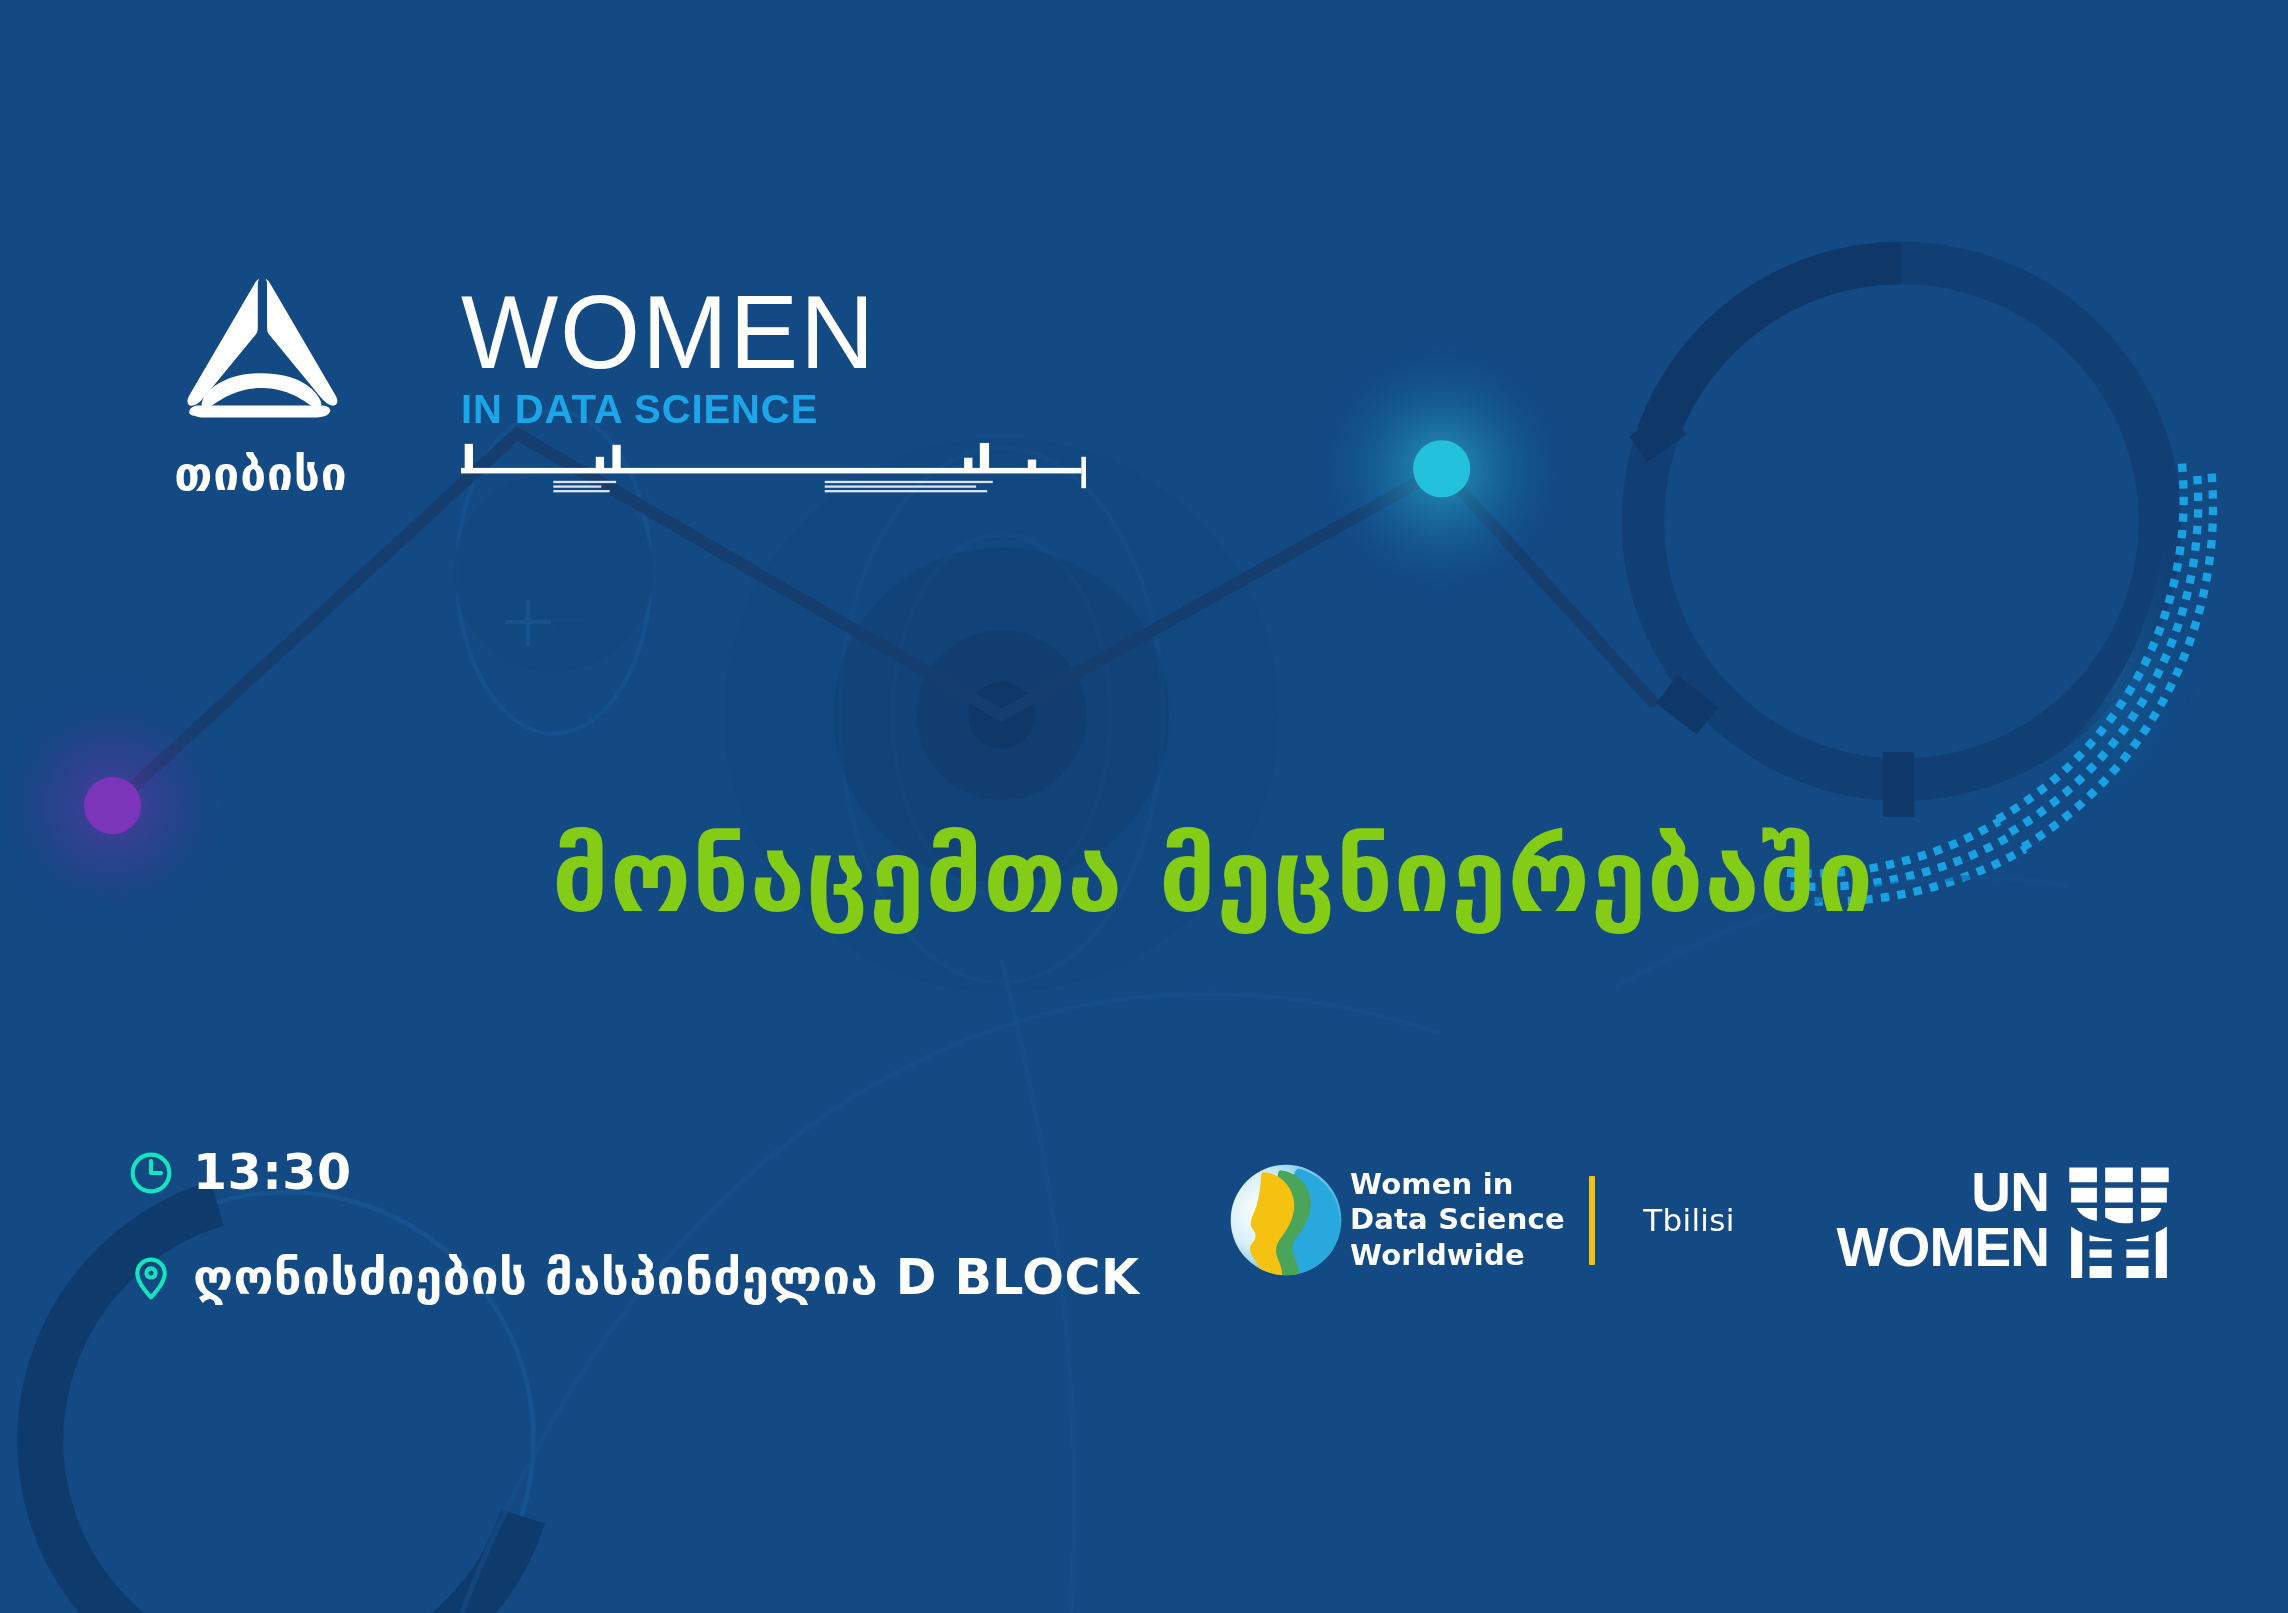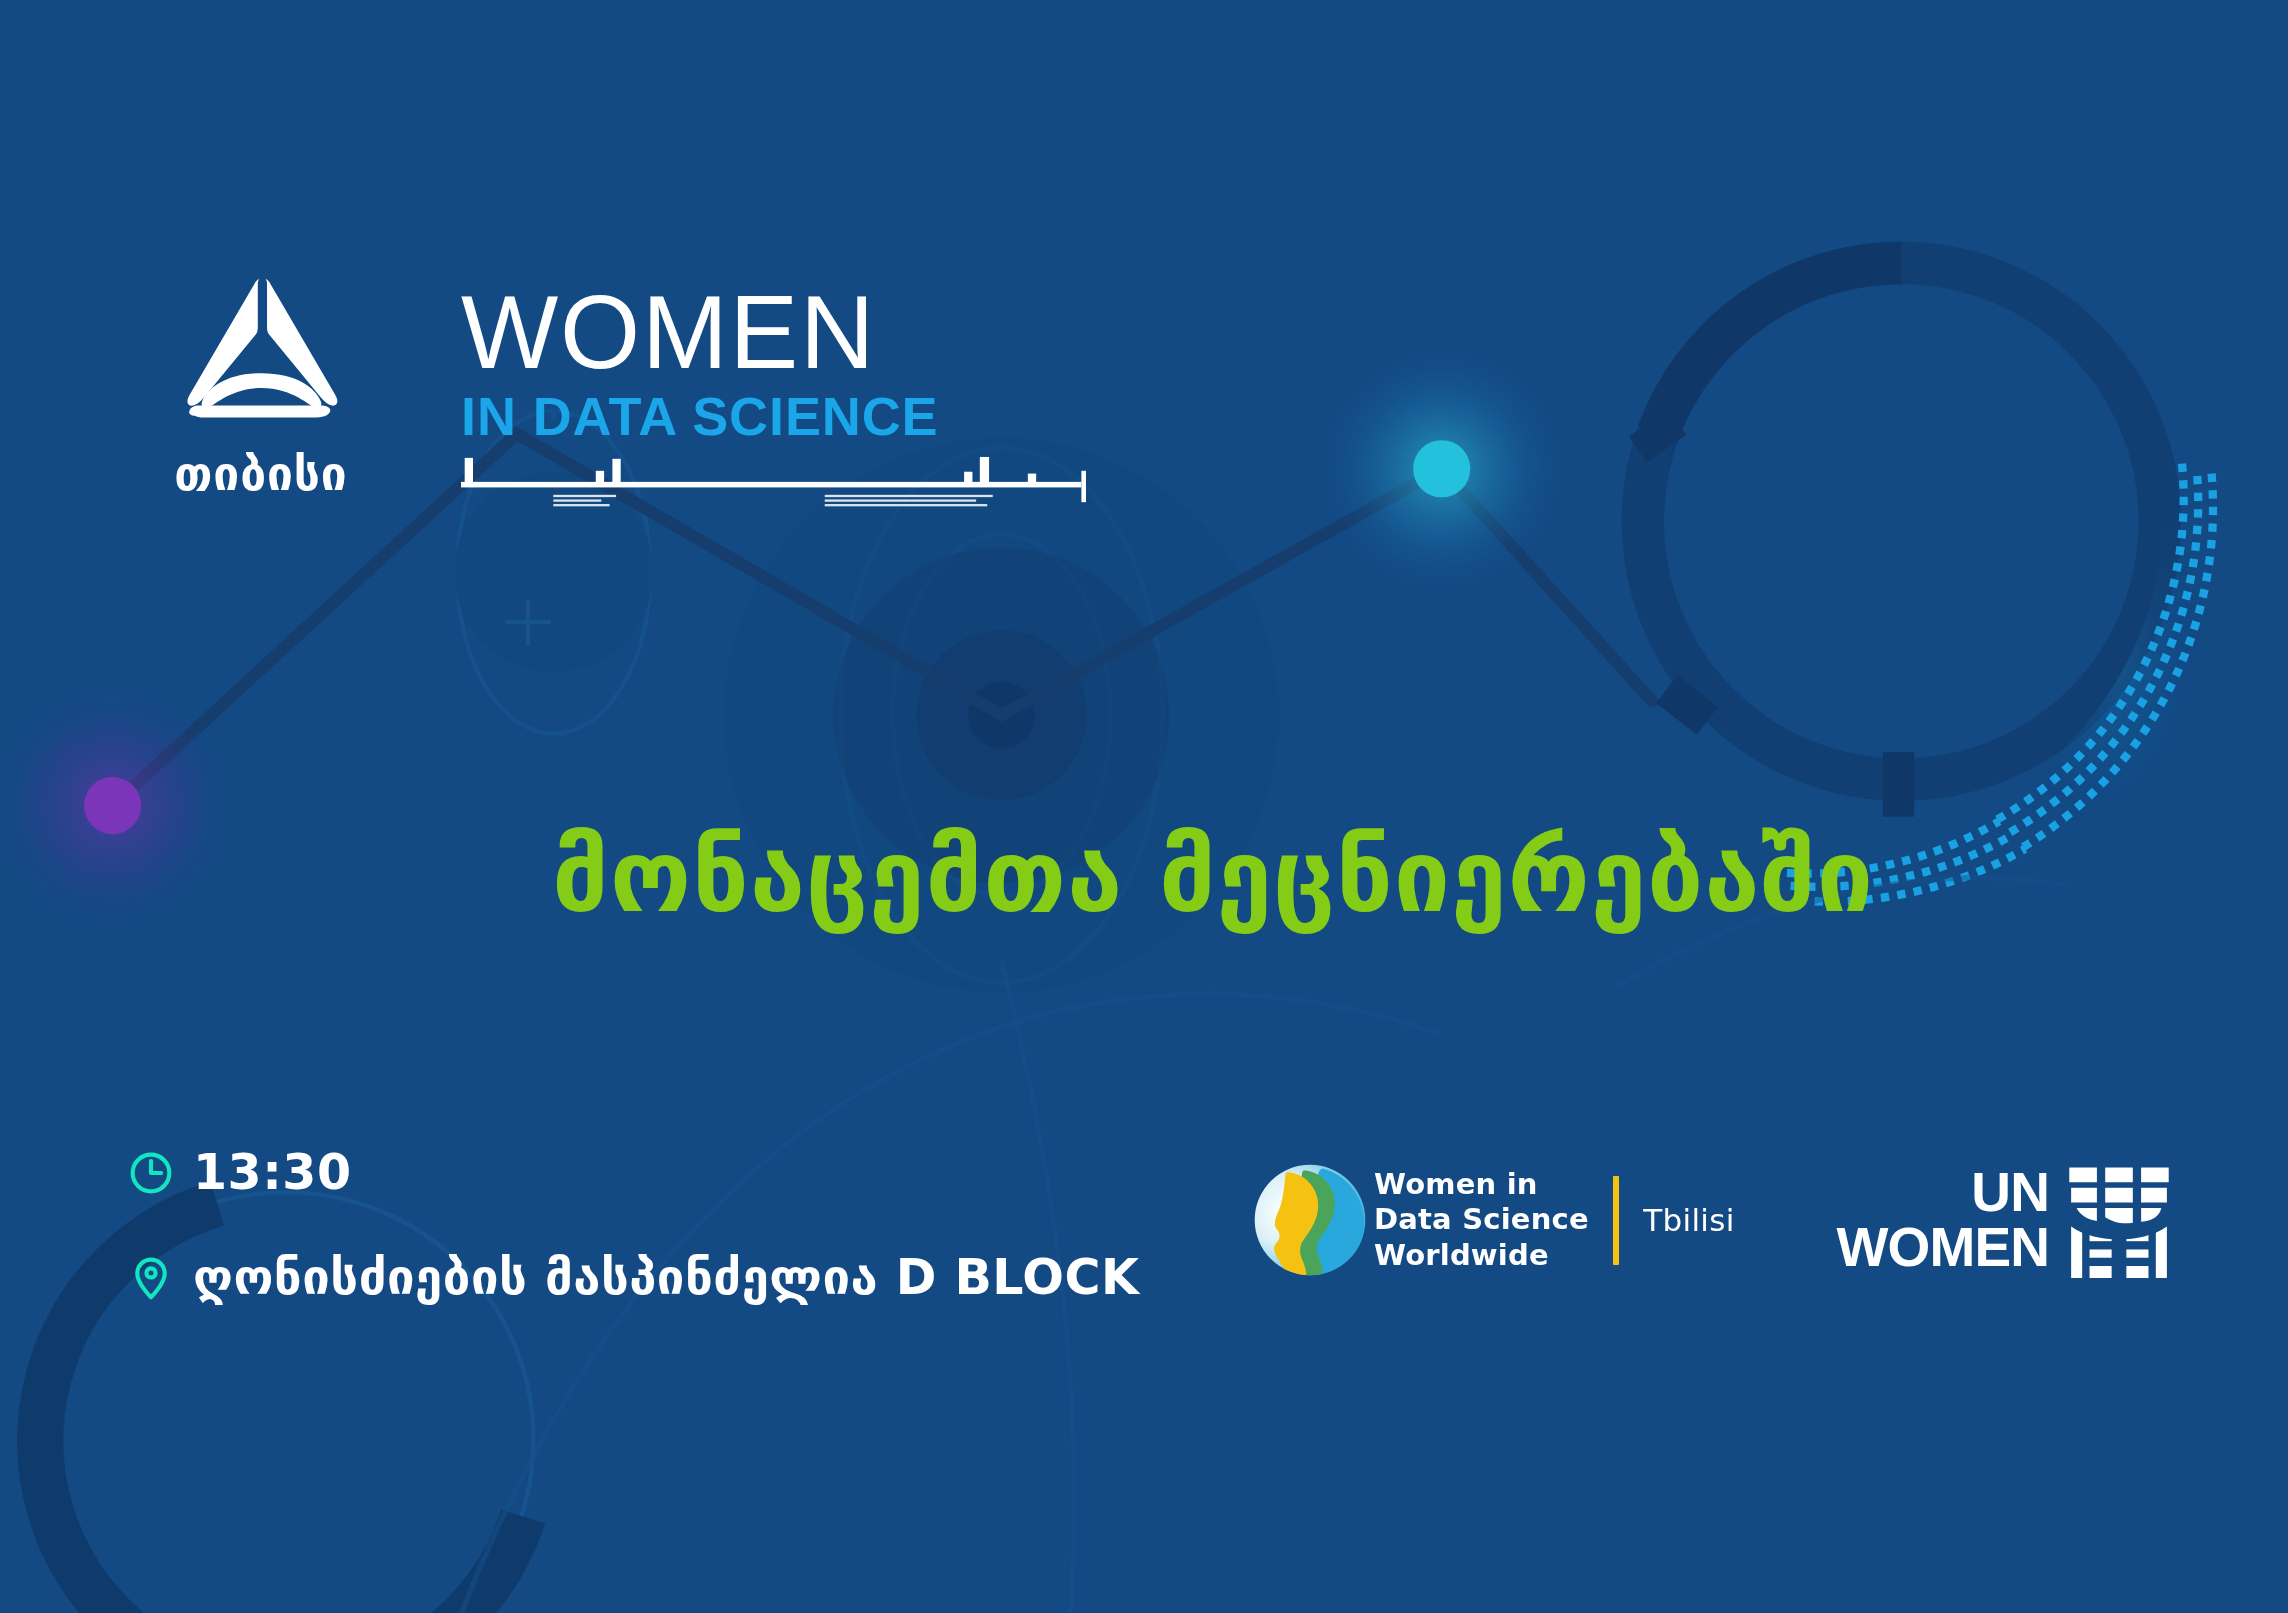--- a/index.html
+++ b/index.html
@@ -37,21 +37,21 @@
   .wids-women{
     color:#ffffff;
     font-size:103px;
     line-height:0.95;
     font-weight:400;
     letter-spacing:1.8px;
     font-family:"Liberation Sans","DejaVu Sans",sans-serif;
   }
   .wids-sub{
     color:#1aa6e8;
-    font-size:54px;
+    font-size:40px;
     line-height:1;
     font-weight:700;
     letter-spacing:0.9px;
     margin-top:7.4px;
     font-family:"Liberation Sans","DejaVu Sans",sans-serif;
   }
   .wids-axis{margin-top:11px;width:637px;height:65px;display:block;}
 
   
   .headline{
@@ -111,20 +111,21 @@
     white-space:nowrap;
     font-family:"DejaVu Sans","Liberation Sans",sans-serif;
   }
   .wids-div{
     width:6.5px;height:89px;background:#f5c212;
     margin:0 24px;flex:0 0 auto;border-radius:0.9px;
   }
   .wids-city{
     color:#ffffff;font-size:31px;font-weight:400;letter-spacing:0.3px;
     white-space:nowrap;
+    margin-left:24px;
   }
   .unwomen{display:flex;align-items:center;margin-left:102px;}
   .un-words{
     color:#ffffff;
     font-weight:700;
     line-height:0.9;
     font-family:"Liberation Sans","DejaVu Sans",sans-serif;
     text-align:right;
   }
   .un-words .un{font-size:55px;letter-spacing:-0.9px;display:block;}

